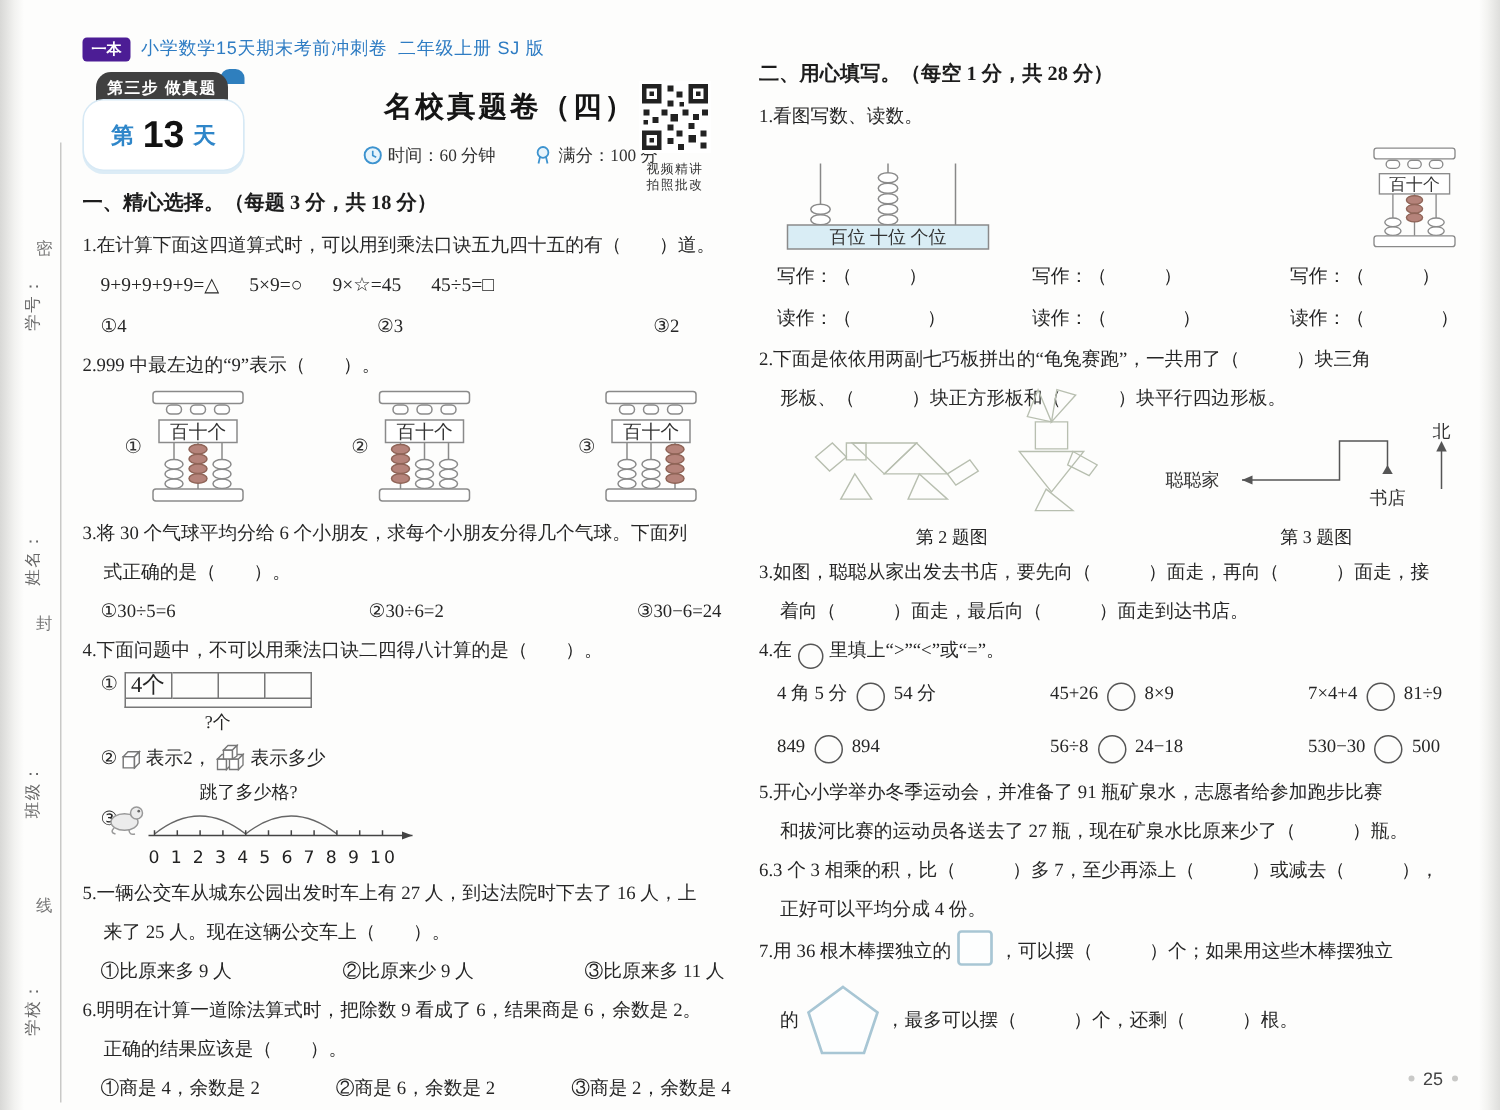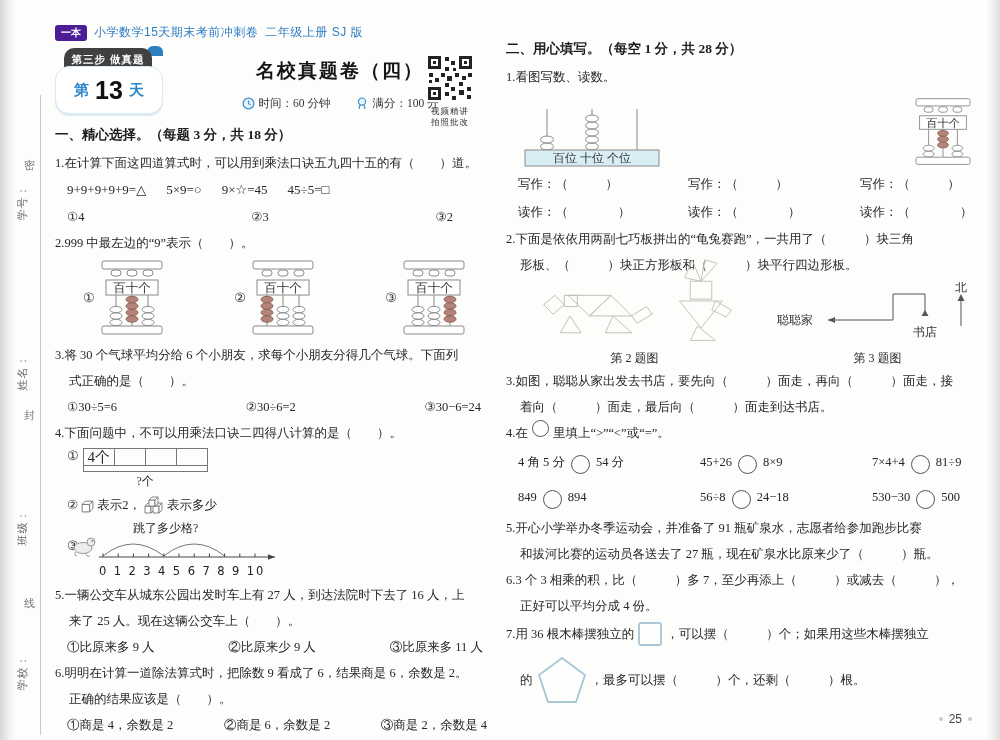--- a/index.html
+++ b/index.html
@@ -62,21 +62,21 @@
   table.pv tr.bd td{height:26px;font-size:10px;letter-spacing:1px;}
   .dots-col{display:flex;flex-direction:column;line-height:11px;font-size:9px;}
   .wr-row{display:grid;grid-template-columns:170px 172px 1fr;padding-left:12px;line-height:28px;}
   .fig2-row{display:flex;justify-content:space-between;align-items:flex-end;padding:4px 2px 0 26px;height:86px;}
   .figcap{text-align:center;font-size:12px;line-height:20px;}
   
   .cmp-grid{display:grid;grid-template-columns:182px 172px 1fr;row-gap:11px;padding-left:12px;line-height:24px;margin-top:4px;}
   .cmp-cell{display:flex;align-items:flex-end;}
   .circle{display:inline-block;width:17px;height:17px;border:1px solid #555;border-radius:50%;margin:0 6px;flex:0 0 auto;vertical-align:-4px;}
   .circle.sm{width:15px;height:15px;margin:0 4px;}
-  .q7-line{display:flex;align-items:center;line-height:30px;white-space:nowrap;}
+  .q7-line{display:flex;line-height:30px;white-space:nowrap;}
   .q7-line2{display:flex;align-items:center;line-height:30px;white-space:nowrap;margin-top:6px;padding-left:14px;}
   .pagenum{position:absolute;right:28px;bottom:14px;font-size:12px;color:#444;font-family:"Liberation Sans",sans-serif;display:flex;align-items:center;gap:6px;}
   .pagenum .dot{width:4px;height:4px;background:#c9c9c7;border-radius:50%;}
   svg text{font-family:"Liberation Serif","DejaVu Serif",serif;fill:#333;}
 </style>
 </head>
 <body>
 
 <div class="sheet">
   <div class="edge-l"></div>
@@ -470,21 +470,21 @@
           <polygon points="186,12 182.5,19 189.5,19" fill="#555"></polygon>
           <text x="186" y="9" text-anchor="middle" font-size="12">北</text>
         </svg>
         <div class="figcap">第 3 题图</div>
       </div>
     </div>
 
     <div class="ln">3.如图，聪聪从家出发去书店，要先向（　　　）面走，再向（　　　）面走，接</div>
     <div class="ln indent">着向（　　　）面走，最后向（　　　）面走到达书店。</div>
 
-    <div class="ln" style="display:flex;align-items:flex-start">
+    <div class="ln" style="display:flex;align-items:flex-end">
       <span>4.在</span>
       <span class="circle sm"></span>
       <span>里填上“&gt;”“&lt;”或“=”。</span>
     </div>
     <div class="cmp-grid">
       <div class="cmp-cell">
           <span>4 角 5 分</span>
           <span class="circle"></span>
           <span>54 分</span>
         </div>

